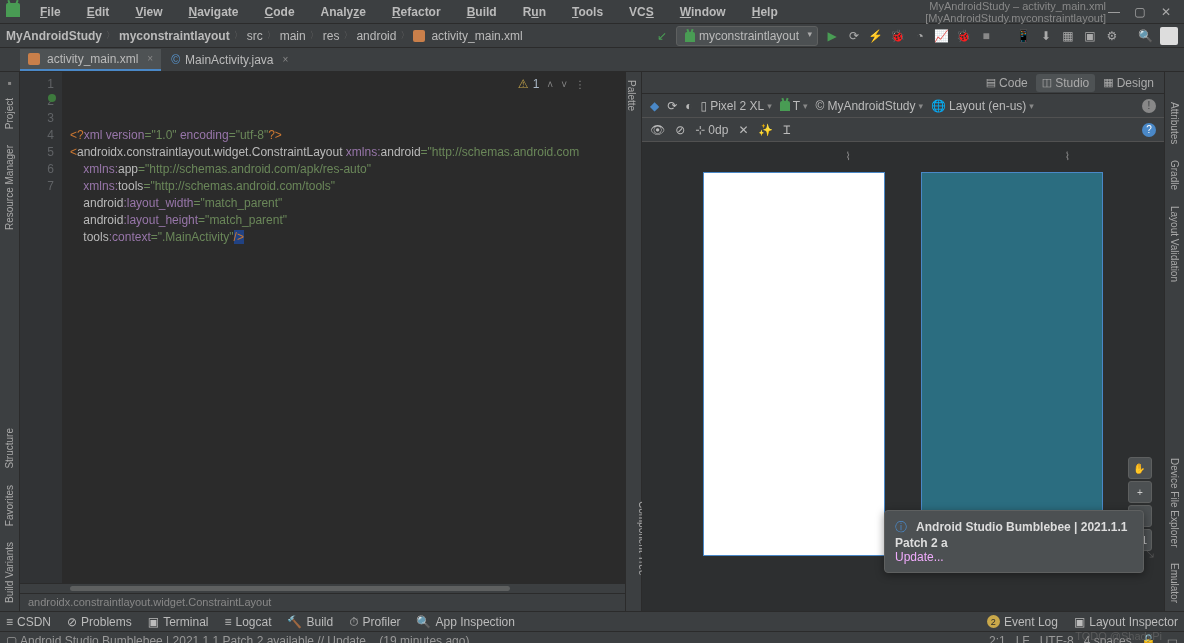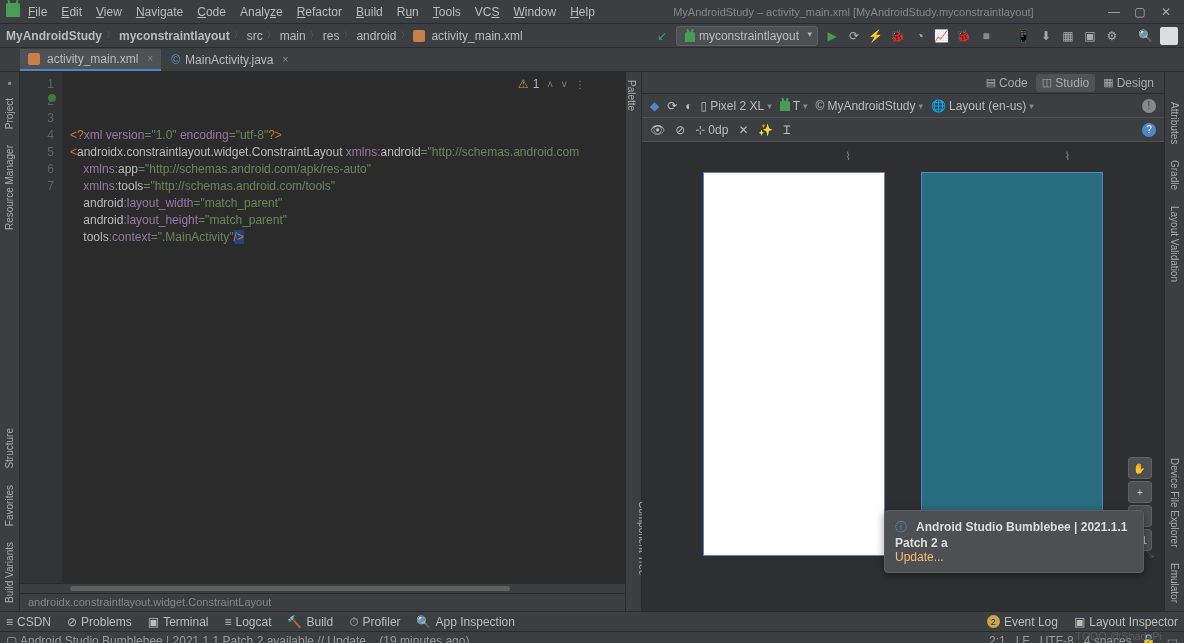--- a/index.html
+++ b/index.html
@@ -1,21 +1,21 @@
 <!DOCTYPE html>
 <html><head>
 <meta charset="utf-8">
 <style>
 * { margin:0; padding:0; box-sizing:border-box; font-family:"Segoe UI",Arial,sans-serif; font-size:12px; }
 body { background:#3c3f41; color:#bbb; width:1184px; height:643px; overflow:hidden; position:relative; }
 .titlebar { height:24px; display:flex; align-items:center; background:#3c3f41; border-bottom:1px solid #2b2b2b; }
-.menubar { display:flex; gap:2px; padding-left:6px; }
+.menubar { display:flex; gap:14px; padding-left:6px;font-weight:bold; }
 .menubar span { padding:2px 6px; cursor:pointer; }
 .menubar span u { text-decoration:underline; }
-.title-text { flex:1; text-align:center; color:#888; font-size:11px; }
+.title-text { flex:1; text-align:right; color:#888; font-size:11px; }
 .win-btns { display:flex; gap:10px; padding-right:10px; }
 .win-btns span { width:16px; text-align:center; color:#aaa; cursor:pointer; }
 .navbar { height:24px; display:flex; align-items:center; padding:0 6px; background:#3c3f41; border-bottom:1px solid #2b2b2b; }
 .crumbs { display:flex; align-items:center; gap:4px; font-size:11px; }
 .crumb { color:#bbb; }
 .crumb.bold { font-weight:bold; }
 .chev { color:#666; font-size:9px; }
 .file-icon { width:12px; height:12px; background:#c97f4a; display:inline-block; border-radius:2px; margin-right:2px; }
 .toolbar-r { margin-left:auto; display:flex; align-items:center; gap:6px; }
 .combo { background:#4c5052; border:1px solid #5e6060; border-radius:3px; padding:2px 18px 2px 8px; position:relative; color:#bbb; font-size:11px; }
@@ -45,21 +45,21 @@
 .design-row { flex:1; display:flex; }
 .canvas-wrap { flex:1; position:relative; display:flex; justify-content:center; align-items:flex-start; gap:36px; padding-top:30px; background:#2d2f30; }
 .device { width:182px; height:384px; border:1px solid #4a88c7; }
 .device.white { background:#fff; }
 .device.blue { background:#2b6d80; }
 .spring-icon { position:absolute; top:8px; color:#888; font-size:11px; }
 .resize-hint { position:absolute; right:10px; bottom:50px; color:#555; font-size:14px; }
 .zoom-ctrl { position:absolute; right:12px; bottom:60px; display:flex; flex-direction:column; gap:2px; }
 .zoom-ctrl div { width:24px; height:22px; background:#4c5052; border:1px solid #5e6060; display:flex; align-items:center; justify-content:center; color:#ccc; font-size:10px; border-radius:3px; cursor:pointer; }
 .tip-popup { position:absolute; right:20px; bottom:38px; width:260px; background:#4c5052; border:1px solid #5e6060; border-radius:4px; padding:8px 10px; font-size:11px; color:#ddd; box-shadow:0 2px 8px rgba(0,0,0,0.4); }
-.tip-popup a { color:#fdba74; text-decoration:none; }
+.tip-popup a { color:#f0abfc; text-decoration:none; }
 .tip-popup .info { color:#4a88c7; margin-right:6px; }
 .code { display:flex; flex:1; font-family:Consolas,monospace; font-size:13px; line-height:17px; }
 .gutter { width:42px; background:#313335; color:#606366; text-align:right; padding:4px 8px 0 0; display:flex; flex-direction:column; position:relative; }
 .gutter .line { height:17px; }
 .gutter .crumb-dot { position:absolute; left:28px; top:22px; width:8px; height:8px; border-radius:50%; background:#3d7a3d; }
 .code-body { flex:1; padding:4px 0 0 8px; position:relative; white-space:pre; overflow:hidden; color:#a9b7c6; }
 .kw-attr { color:#9876aa; }
 .kw-ns { color:#bababa; }
 .kw-tag { color:#cc7832; }
 .kw-str { color:#6a8759; }

